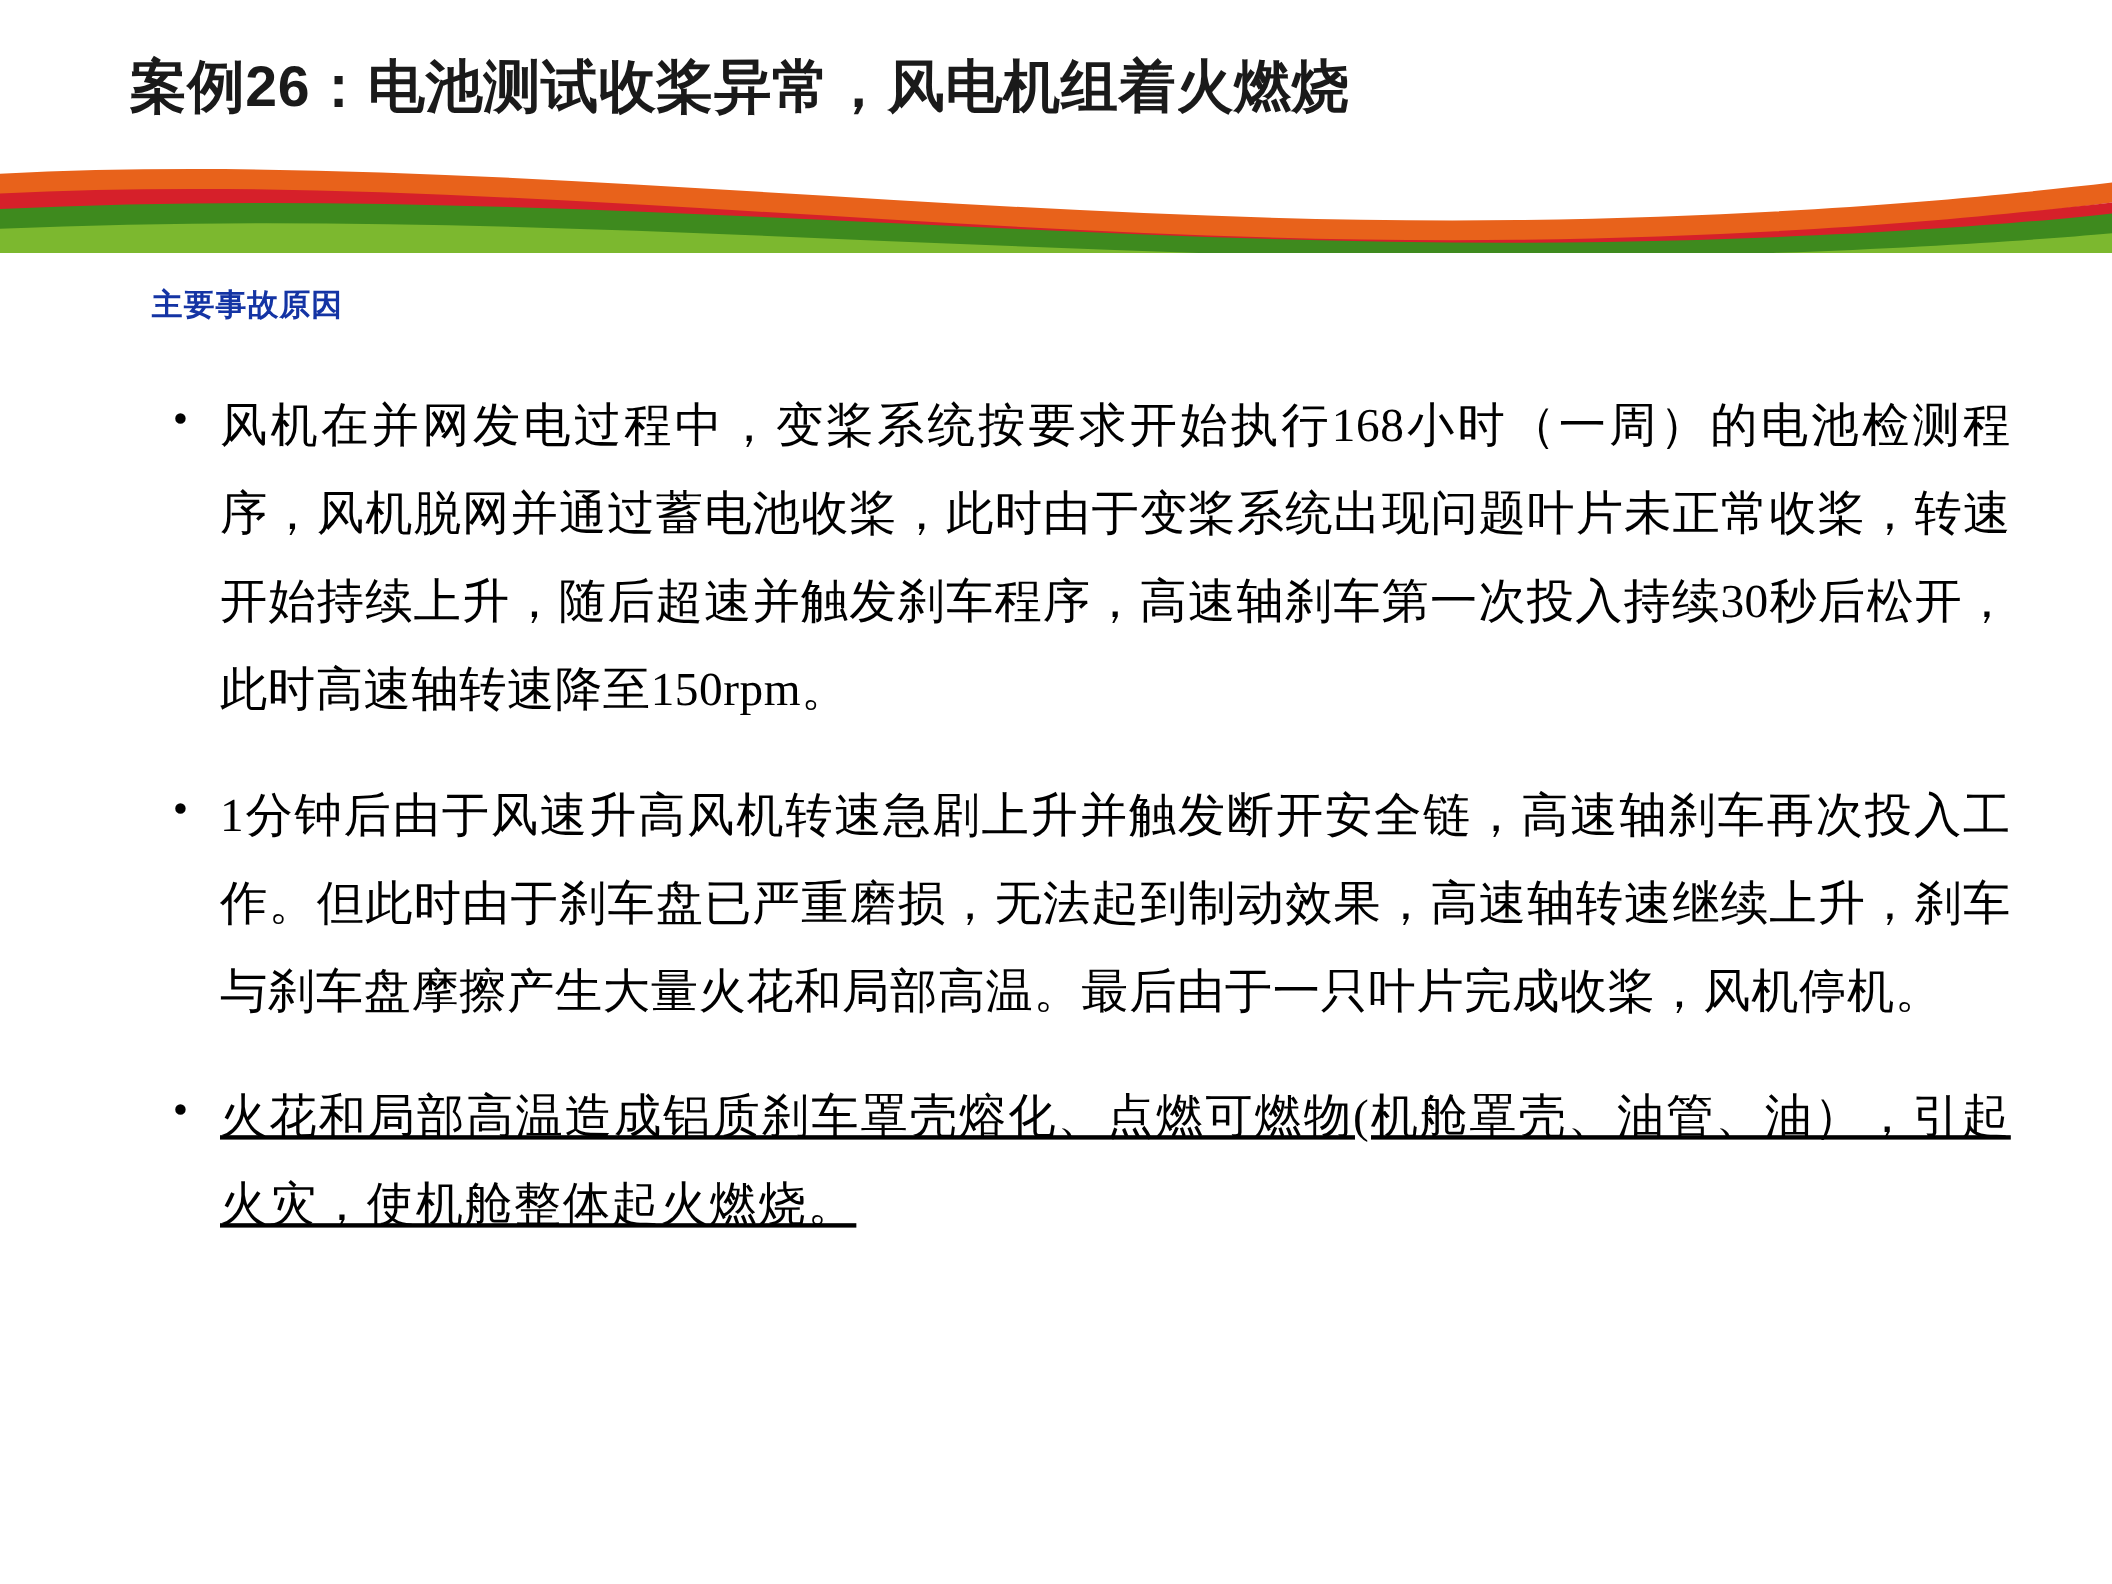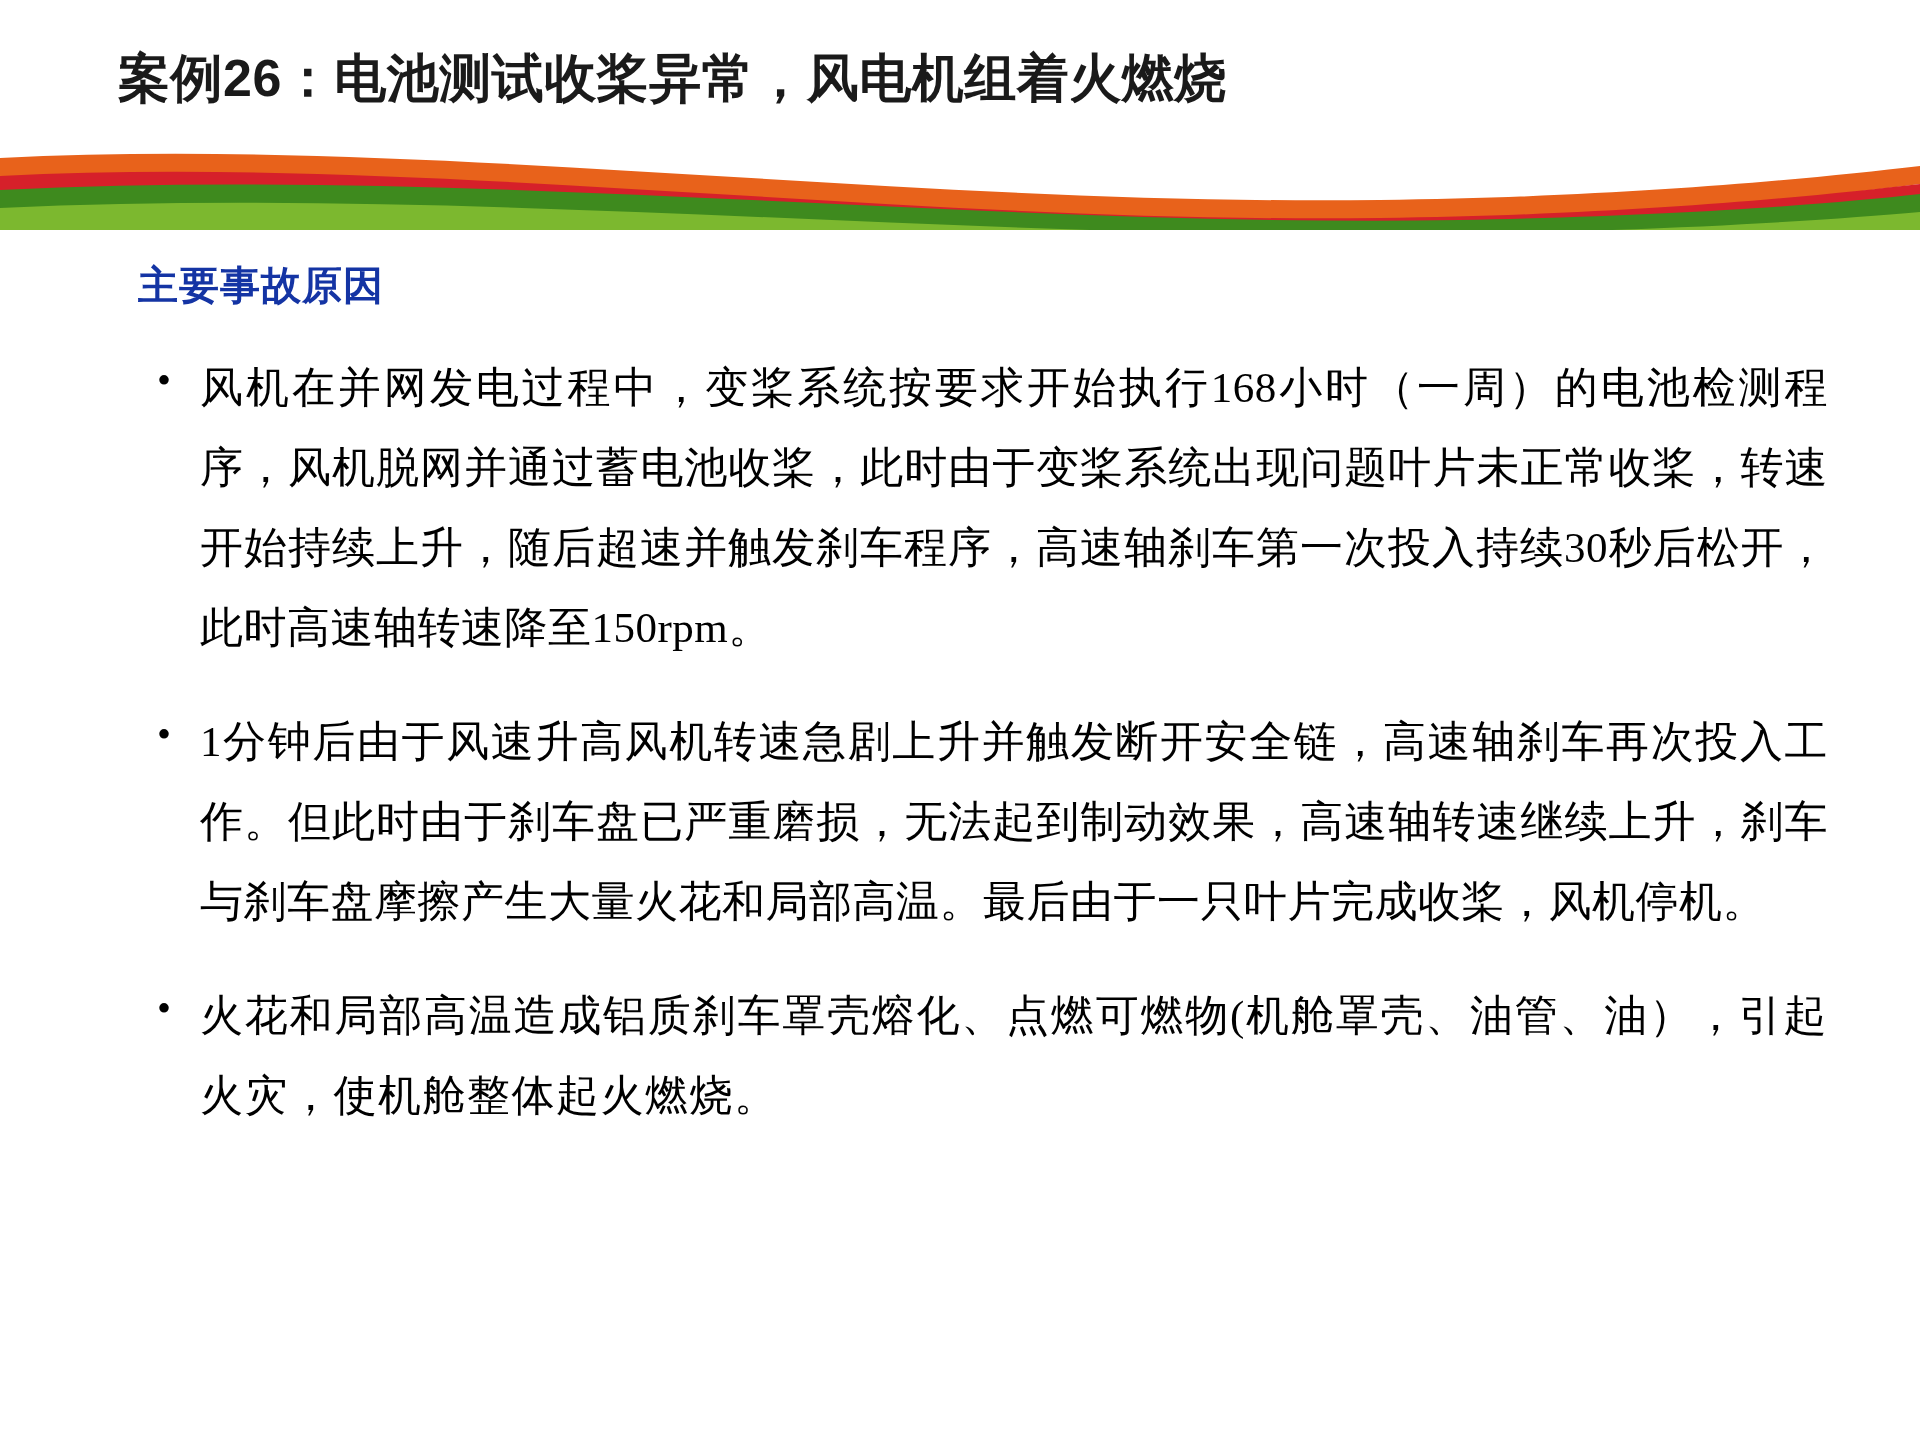--- a/index.html
+++ b/index.html
@@ -41,21 +41,21 @@
     width: 1920px;
     height: 80px;
   }
 
   
   .section-heading {
     position: absolute;
     left: 138px;
     top: 258px;
     font-family: Liberation Serif, serif;
-    font-size: 40px;
+    font-size: 28px;
     font-weight: 700;
     color: #1434A4;
     letter-spacing: 1px;
   }
 
   .bullet-list {
     position: absolute;
     left: 128px;
     top: 348px;
     width: 1700px;
@@ -81,20 +81,21 @@
     font-family: "Liberation Serif", serif;
     font-size: 43px;
     line-height: 80px;
     color: #000000;
     text-align: justify;
     text-justify: inter-ideograph;
     letter-spacing: 0.5px;
   }
   .bullet-text.b3 {
     letter-spacing: 1.5px;
+    text-decoration: underline;
   }
 </style>
 </head>
 <body>
 
 <div class="slide">
 
   <div class="slide-title">案例26：电池测试收桨异常，风电机组着火燃烧</div>
 
   <svg class="band" viewBox="0 0 1920 80" preserveAspectRatio="none">

